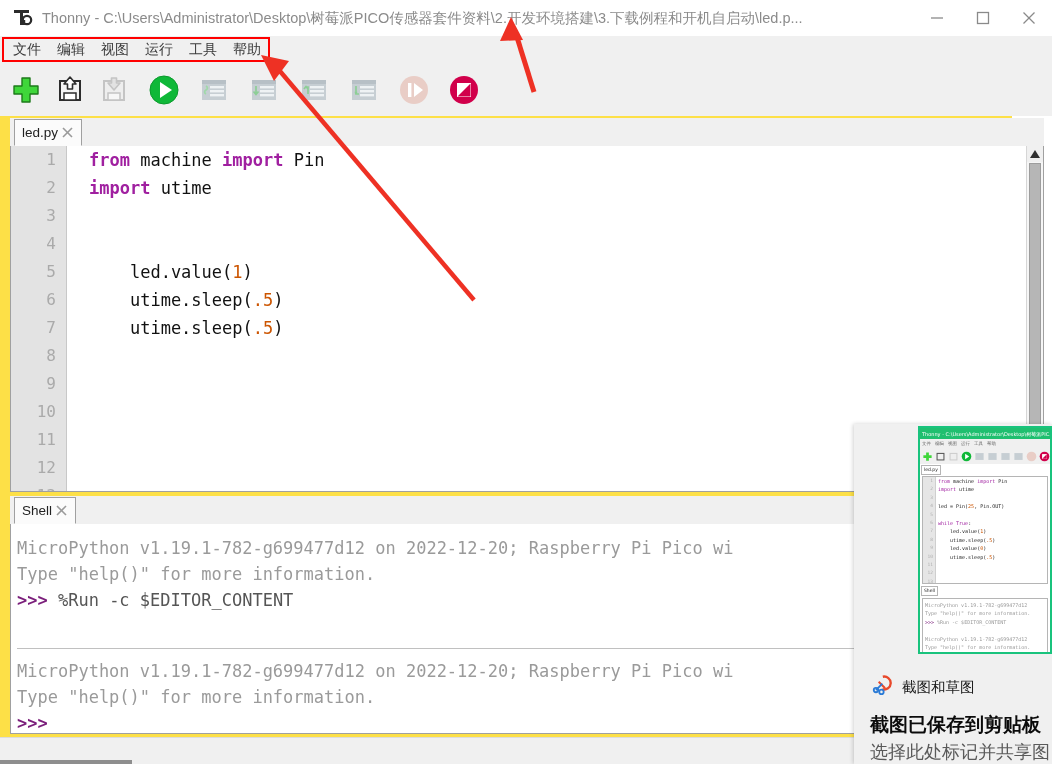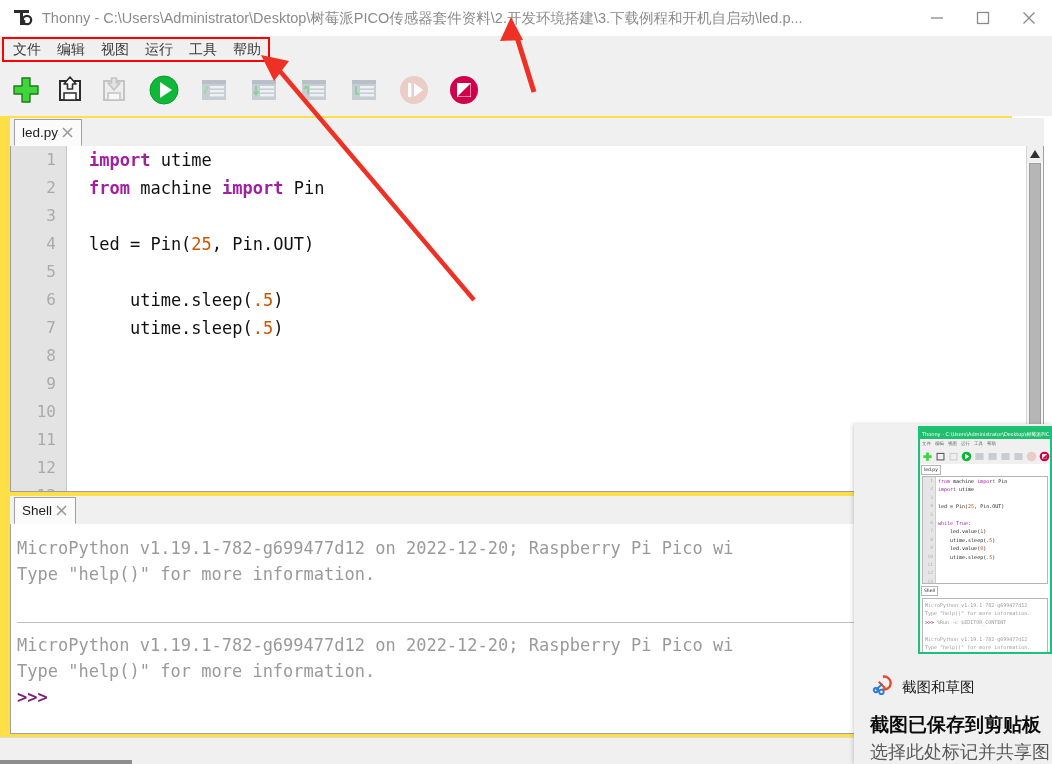--- a/index.html
+++ b/index.html
@@ -416,25 +416,25 @@
         <div class="gutter-line">6</div>
         <div class="gutter-line">7</div>
         <div class="gutter-line">8</div>
         <div class="gutter-line">9</div>
         <div class="gutter-line">10</div>
         <div class="gutter-line">11</div>
         <div class="gutter-line">12</div>
         <div class="gutter-line">13</div>
       </div>
       <div class="code-lines" id="code-lines">
+          <div class="cline"><span class="kw">from </span><span>machine </span><span class="kw">import </span><span>Pin</span></div>
           <div class="cline"><span class="kw">import </span><span>utime</span></div>
-          <div class="cline"><span class="kw">from </span><span>machine </span><span class="kw">import </span><span>Pin</span></div>
           <div class="cline">&nbsp;</div>
-          <div class="cline"><span>led = Pin(</span><span class="num">25</span><span>, Pin.OUT)</span></div>
           <div class="cline">&nbsp;</div>
+          <div class="cline"><span>    led.value(</span><span class="num">1</span><span>)</span></div>
           <div class="cline"><span>    utime.sleep(</span><span class="num">.5</span><span>)</span></div>
           <div class="cline"><span>    utime.sleep(</span><span class="num">.5</span><span>)</span></div>
           <div class="cline">&nbsp;</div>
           <div class="cline">&nbsp;</div>
           <div class="cline">&nbsp;</div>
         </div>
       <div class="vsb">
         <div class="vsb-up">
           <svg width="10" height="8" viewBox="0 0 10 8">
               <path d="M5 0 L10 8 L0 8 Z" fill="#303030"></path>
@@ -453,20 +453,21 @@
           <svg width="11" height="11" viewBox="0 0 11 11">
             <line x1="1" y1="1" x2="10" y2="10" stroke="#9a9a9a" stroke-width="1.6"></line>
             <line x1="10" y1="1" x2="1" y2="10" stroke="#9a9a9a" stroke-width="1.6"></line>
           </svg>
         </span>
       </div>
     </div>
     <div class="shell-body" id="shell-body">
         <div class="sline">MicroPython v1.19.1-782-g699477d12 on 2022-12-20; Raspberry Pi Pico wi</div>
         <div class="sline">Type "help()" for more information.</div>
+        <div class="sline usr"><span class="prompt">&gt;&gt;&gt;</span> %Run -c $EDITOR_CONTENT</div>
         <div class="sline"> </div>
         <div class="shell-sep"></div>
         <div class="sline">MicroPython v1.19.1-782-g699477d12 on 2022-12-20; Raspberry Pi Pico wi</div>
         <div class="sline">Type "help()" for more information.</div>
         <div class="sline usr"><span class="prompt">&gt;&gt;&gt;</span> </div>
       </div>
   </div>
 
   <div class="statusbar">
     <span class="status-text">MicroP</span>

